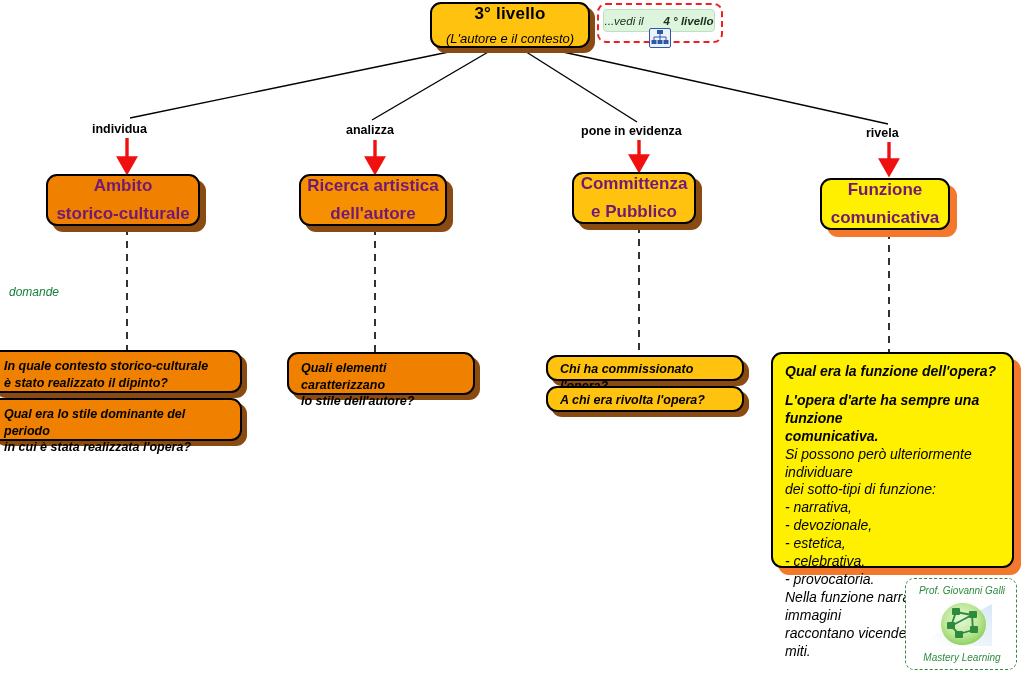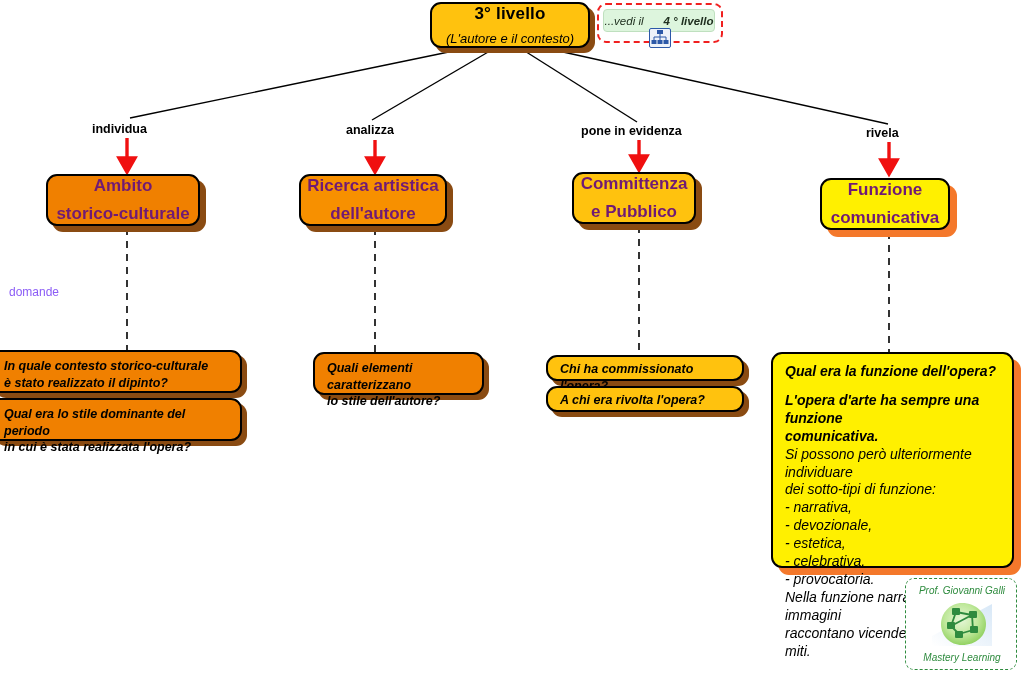--- a/index.html
+++ b/index.html
@@ -38,37 +38,37 @@
 
   
   .qbox{position:absolute;z-index:3;box-sizing:border-box;border:2px solid #000;
         border-radius:11px;font-size:12.5px;font-style:italic;font-weight:bold;
         color:#000;line-height:1.32;padding:6px 10px 6px 12px;}
   .qorange{background:#F08000;box-shadow:5px 5px 0 0 #8A4B12;}
   .qgold{background:#FFC20E;box-shadow:5px 5px 0 0 #8A4B12;}
 
   #q-a1{left:-10px;top:350px;width:252px;height:43px;}
   #q-a2{left:-10px;top:398px;width:252px;height:43px;}
-  #q-b1{left:287px;top:352px;width:171px;height:43px;margin-left:26px;}
+  #q-b1{left:287px;top:352px;width:188px;height:43px;}
   #q-c1{left:546px;top:355px;width:198px;height:26px;padding-top:4px;}
   #q-c2{left:546px;top:386px;width:198px;height:26px;padding-top:4px;}
 
   
   #q-d{position:absolute;z-index:3;left:771px;top:352px;width:243px;height:216px;
        box-sizing:border-box;border:2px solid #000;border-radius:11px;
        background:#FFF000;box-shadow:7px 7px 0 0 #F4782B;
        padding:9px 10px 6px 12px;font-size:14px;font-style:italic;color:#000;
        line-height:1.28;}
   #q-d .hd{font-weight:bold;}
   #q-d .sp{height:11px;}
   #q-d .bd{font-weight:bold;}
 
   
   #domande{position:absolute;z-index:3;left:9px;top:285px;font-size:12px;
-           color:#8b5cf6;}
+           font-style:italic;color:#15803d;}
 
   
   #seealso{position:absolute;z-index:4;left:597px;top:3px;width:126px;height:40px;
            box-sizing:border-box;border:2.5px dashed #F02020;border-radius:9px;}
   #seealso .inner{position:absolute;left:4px;top:4px;width:110px;height:21px;
         background:#DDF5DD;border:1px solid #BFE0BF;border-radius:4px;
         font-size:11.5px;font-style:italic;color:#203020;
         display:flex;align-items:center;justify-content:center;white-space:nowrap;}
   #seealso .inner b{font-style:italic;margin-left:20px;}
   #hier-icon{position:absolute;left:50px;top:23px;width:20px;height:18px;

